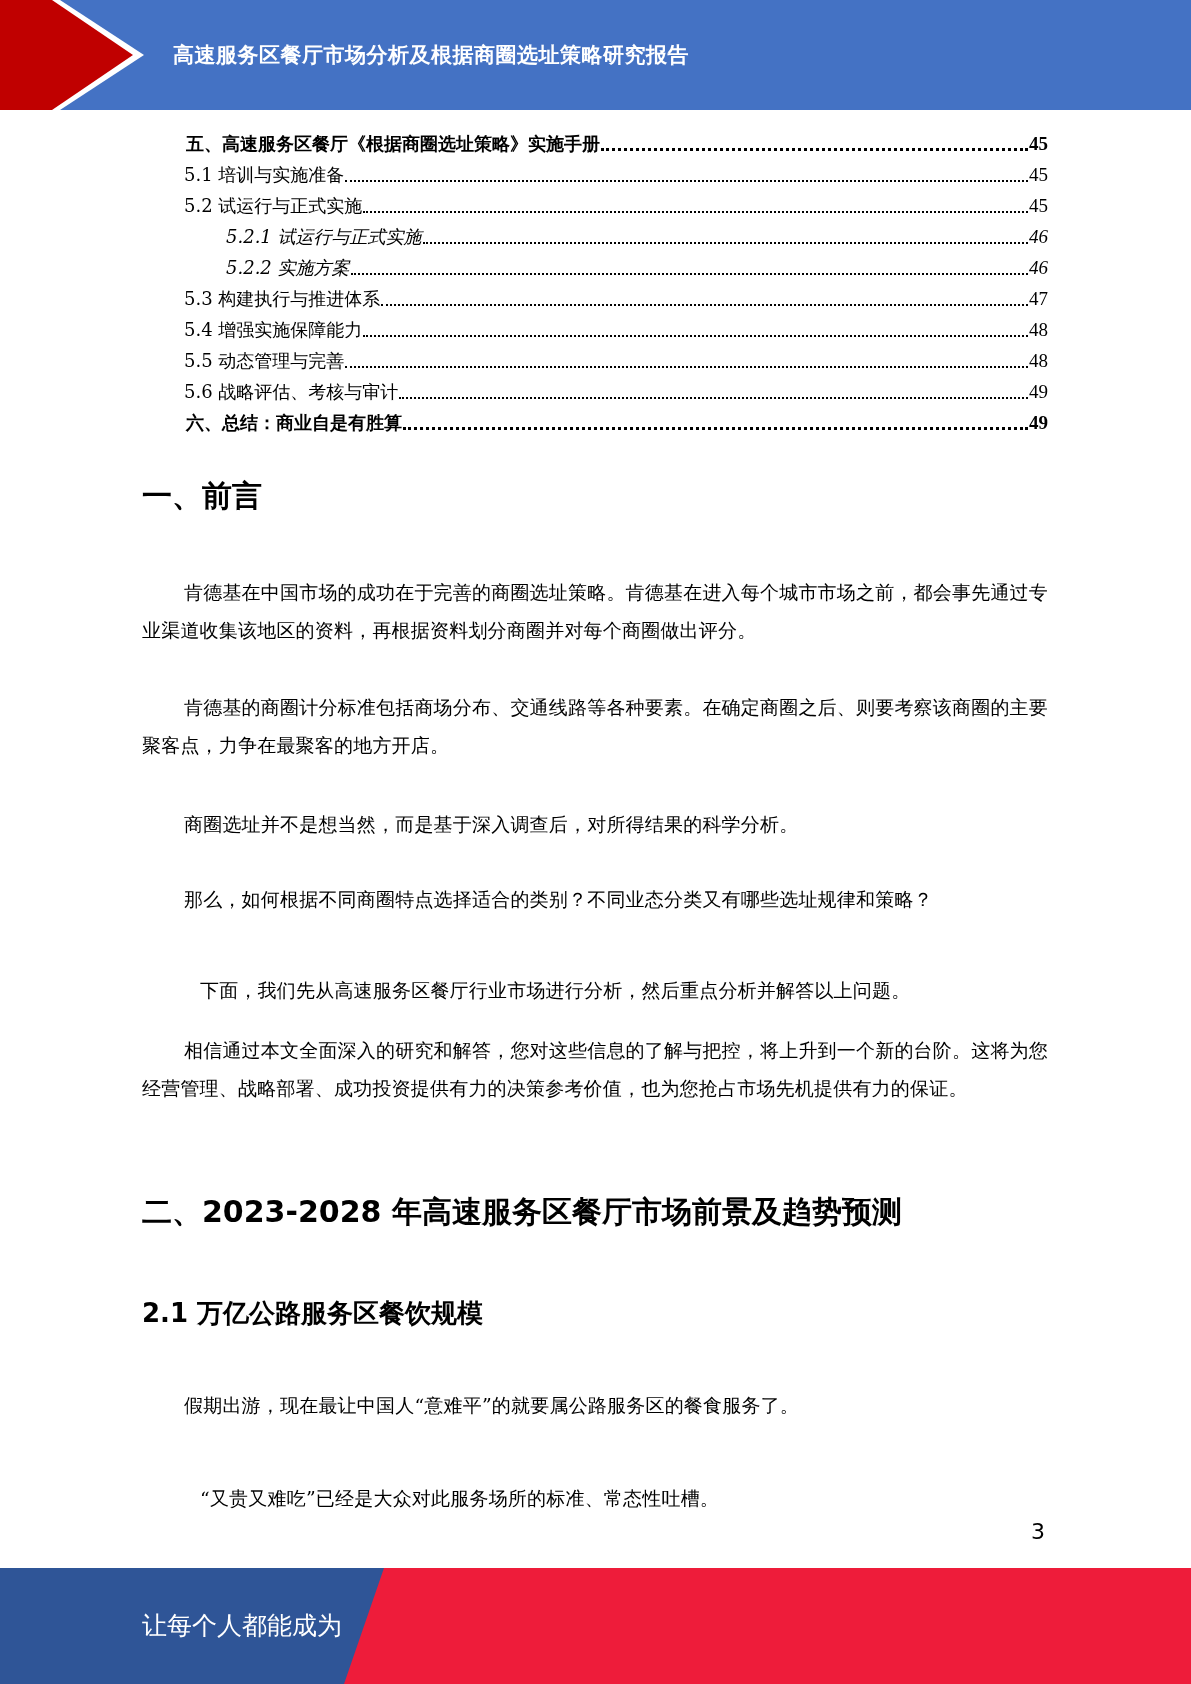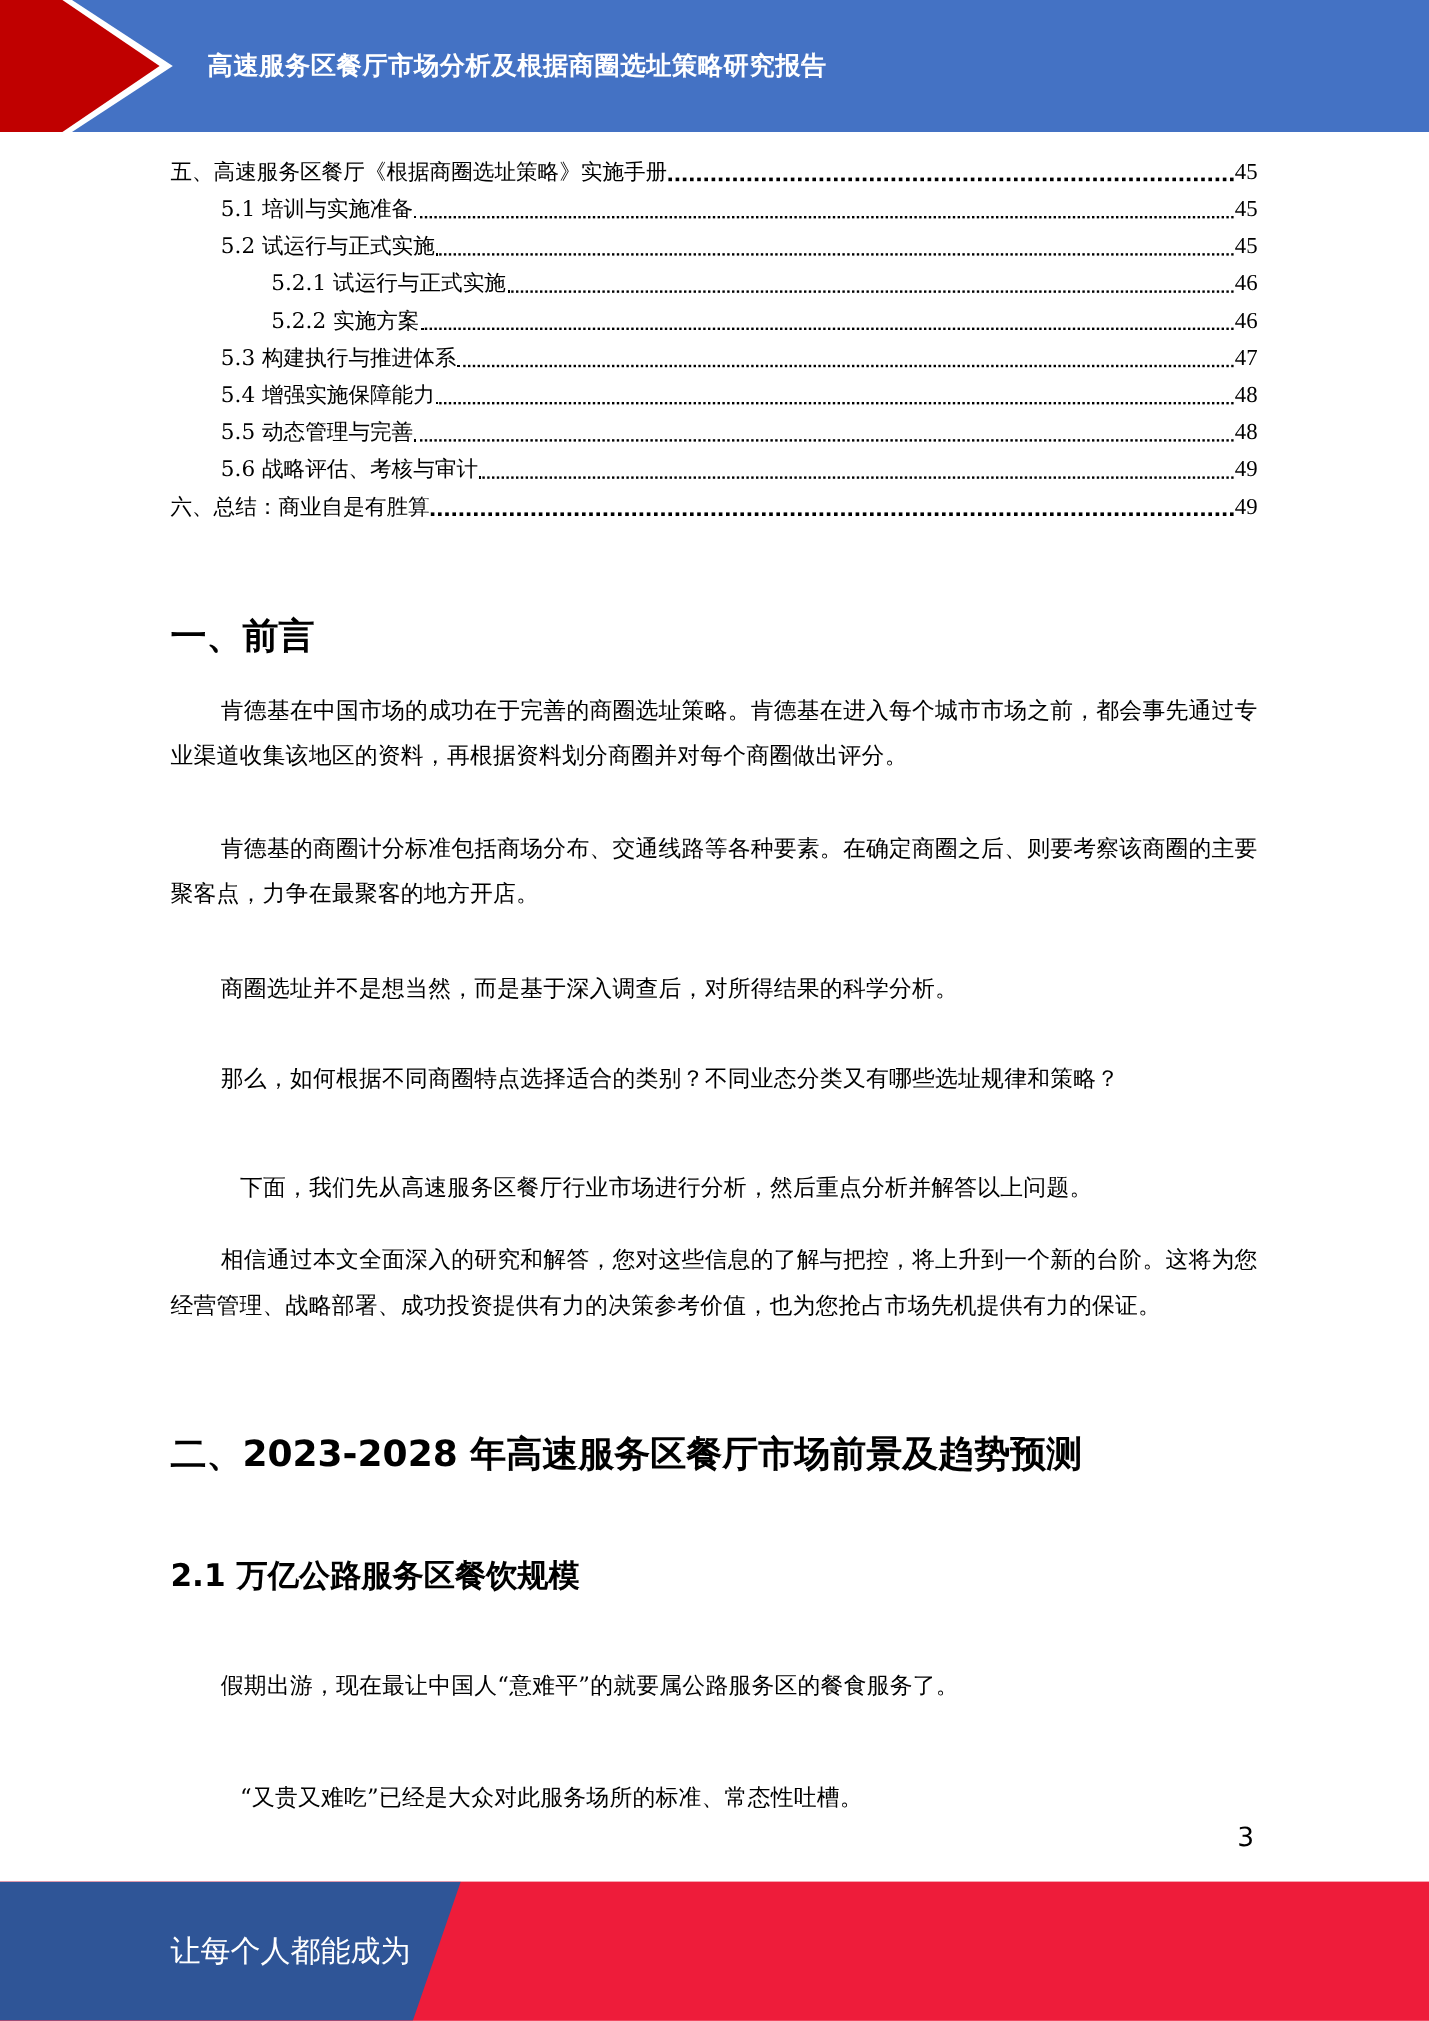--- a/index.html
+++ b/index.html
@@ -15,23 +15,23 @@
     position: absolute; left: 173px; top: 30px; height: 50px; line-height: 50px;
     color: #fff; font-family: "DejaVu Sans", "Liberation Sans", sans-serif;
     font-size: 21px; font-weight: bold; letter-spacing: 0.5px; white-space: nowrap;
   }
   
   .toc { position: absolute; left: 142px; top: 128px; width: 906px; }
   .toc-row {
     display: flex; align-items: baseline; height: 31px; line-height: 31px;
     font-size: 18px; white-space: nowrap;
   }
-  .toc-row.lvl1 { font-weight: normal; padding-left: 0; }
+  .toc-row.lvl1 { font-weight: bold; padding-left: 0; margin-left: 44px; }
   .toc-row.lvl2 { padding-left: 42px; }
-  .toc-row.lvl3 { padding-left: 84px; }
+  .toc-row.lvl3 { padding-left: 84px; font-style: italic; }
   .toc-row .label { flex: 0 0 auto; }
   .toc-row .dots {
     flex: 1 1 auto; overflow: hidden; margin: 0 1px;
     border-bottom: 2px dotted #000; height: 0; align-self: flex-end; margin-bottom: 8px;
   }
   .toc-row.lvl1 .dots { border-bottom-width: 3px; }
   .toc-row .page { flex: 0 0 auto; font-family: "Liberation Serif", serif; font-size: 19px; }
   
   .h1 {
     position: absolute; left: 142px; font-family: "DejaVu Sans", "Liberation Sans", sans-serif;
@@ -119,21 +119,21 @@
     <span class="dots"></span>
     <span class="page">49</span>
   </div>
   <div class="toc-row lvl1">
     <span class="label">六、总结：商业自是有胜算</span>
     <span class="dots"></span>
     <span class="page">49</span>
   </div>
 </div>
 
-<div class="h1" style="top:510px;">一、前言</div>
+<div class="h1" style="top:476px;">一、前言</div>
 
 <p class="para" style="top:573px; margin:0;">肯德基在中国市场的成功在于完善的商圈选址策略。肯德基在进入每个城市市场之前，都会事先通过专业渠道收集该地区的资料，再根据资料划分商圈并对每个商圈做出评分。</p>
 <p class="para" style="top:688px; margin:0;">肯德基的商圈计分标准包括商场分布、交通线路等各种要素。在确定商圈之后、则要考察该商圈的主要聚客点，力争在最聚客的地方开店。</p>
 <p class="para" style="top:805px; margin:0;">商圈选址并不是想当然，而是基于深入调查后，对所得结果的科学分析。</p>
 <p class="para" style="top:880px; margin:0;">那么，如何根据不同商圈特点选择适合的类别？不同业态分类又有哪些选址规律和策略？</p>
 <p class="para" style="top:955px; margin:16px;">下面，我们先从高速服务区餐厅行业市场进行分析，然后重点分析并解答以上问题。</p>
 <p class="para" style="top:1031px; margin:0;">相信通过本文全面深入的研究和解答，您对这些信息的了解与把控，将上升到一个新的台阶。这将为您经营管理、战略部署、成功投资提供有力的决策参考价值，也为您抢占市场先机提供有力的保证。</p>
 
 <div class="h1" style="top:1192px;">二、2023-2028 年高速服务区餐厅市场前景及趋势预测</div>
 <div class="h2" style="top:1296px;">2.1 万亿公路服务区餐饮规模</div>

